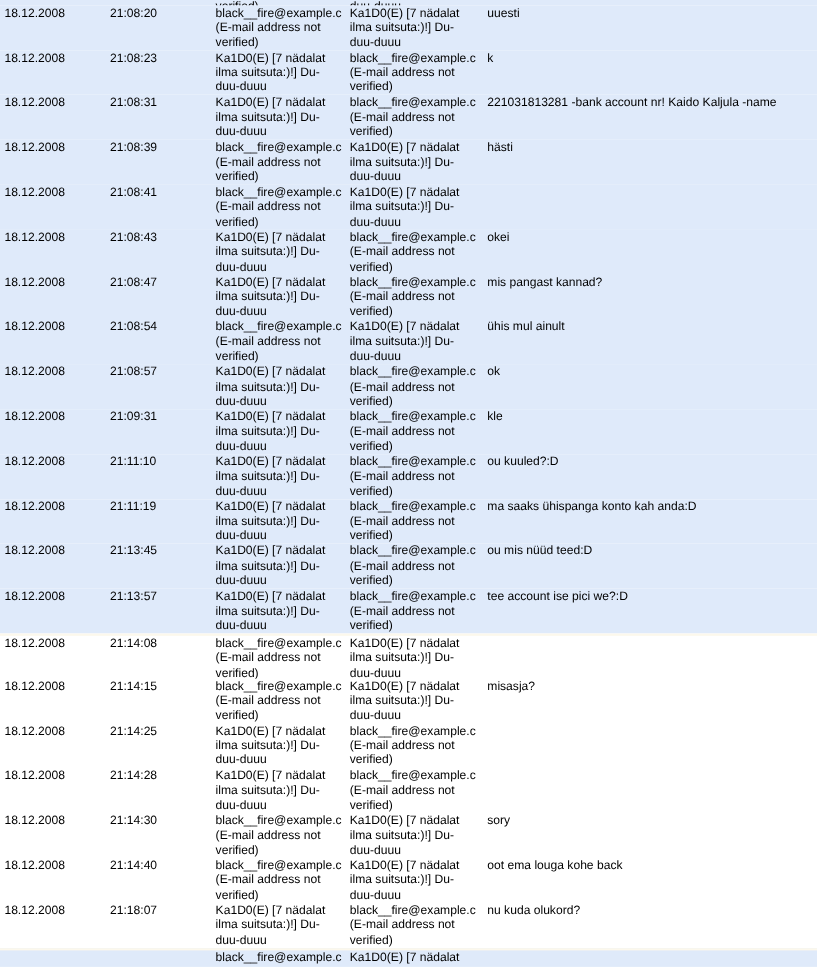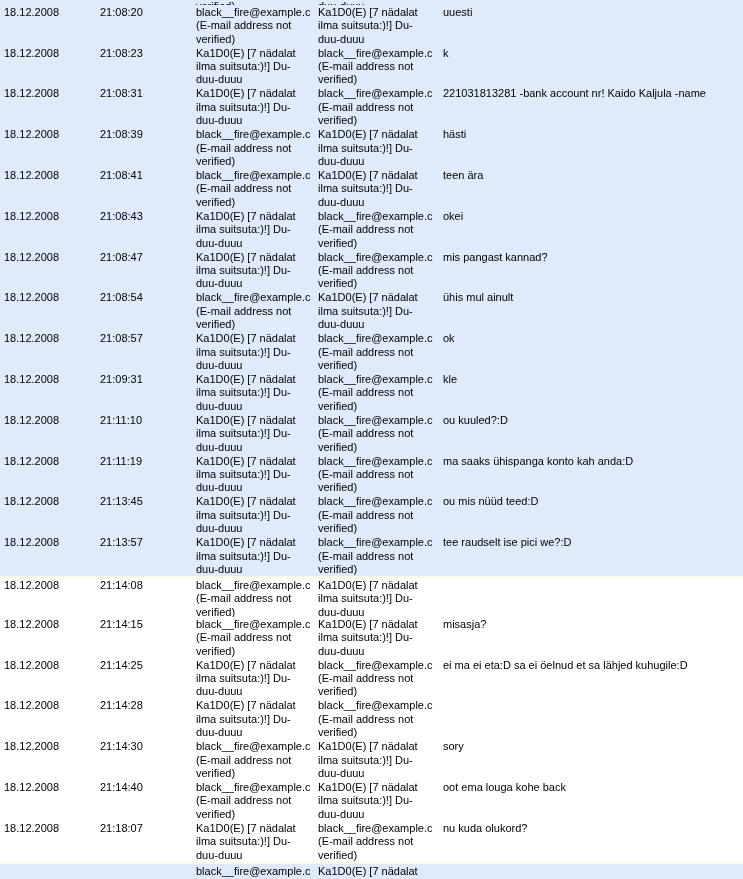--- a/index.html
+++ b/index.html
@@ -97,21 +97,20 @@
     <div class="cell cell-message">hästi</div>
   </div><div class="row band-blue">
     <div class="cell cell-date">18.12.2008</div>
     <div class="cell cell-time">21:08:41</div>
     <div class="cell cell-from">black__fire@example.c
 (E-mail address not
 verified)</div>
     <div class="cell cell-to">Ka1D0(E) [7 nädalat
 ilma suitsuta:)!] Du-
 duu-duuu</div>
-    <div class="cell cell-message">teen ära</div>
   </div><div class="row band-blue">
     <div class="cell cell-date">18.12.2008</div>
     <div class="cell cell-time">21:08:43</div>
     <div class="cell cell-from">Ka1D0(E) [7 nädalat
 ilma suitsuta:)!] Du-
 duu-duuu</div>
     <div class="cell cell-to">black__fire@example.c
 (E-mail address not
 verified)</div>
     <div class="cell cell-message">okei</div>
@@ -187,21 +186,21 @@
     <div class="cell cell-message">ou mis nüüd teed:D</div>
   </div><div class="row band-blue">
     <div class="cell cell-date">18.12.2008</div>
     <div class="cell cell-time">21:13:57</div>
     <div class="cell cell-from">Ka1D0(E) [7 nädalat
 ilma suitsuta:)!] Du-
 duu-duuu</div>
     <div class="cell cell-to">black__fire@example.c
 (E-mail address not
 verified)</div>
-    <div class="cell cell-message">tee raudselt ise pici we?:D</div>
+    <div class="cell cell-message">tee account ise pici we?:D</div>
   </div><div class="row band-white band-start">
     <div class="cell cell-date">18.12.2008</div>
     <div class="cell cell-time">21:14:08</div>
     <div class="cell cell-from">black__fire@example.c
 (E-mail address not
 verified)</div>
     <div class="cell cell-to">Ka1D0(E) [7 nädalat
 ilma suitsuta:)!] Du-
 duu-duuu</div>
   </div><div class="row band-white">
@@ -216,21 +215,20 @@
     <div class="cell cell-message">misasja?</div>
   </div><div class="row band-white">
     <div class="cell cell-date">18.12.2008</div>
     <div class="cell cell-time">21:14:25</div>
     <div class="cell cell-from">Ka1D0(E) [7 nädalat
 ilma suitsuta:)!] Du-
 duu-duuu</div>
     <div class="cell cell-to">black__fire@example.c
 (E-mail address not
 verified)</div>
-    <div class="cell cell-message">ei ma ei eta:D sa ei öelnud et sa lähjed kuhugile:D</div>
   </div><div class="row band-white">
     <div class="cell cell-date">18.12.2008</div>
     <div class="cell cell-time">21:14:28</div>
     <div class="cell cell-from">Ka1D0(E) [7 nädalat
 ilma suitsuta:)!] Du-
 duu-duuu</div>
     <div class="cell cell-to">black__fire@example.c
 (E-mail address not
 verified)</div>
   </div><div class="row band-white">

